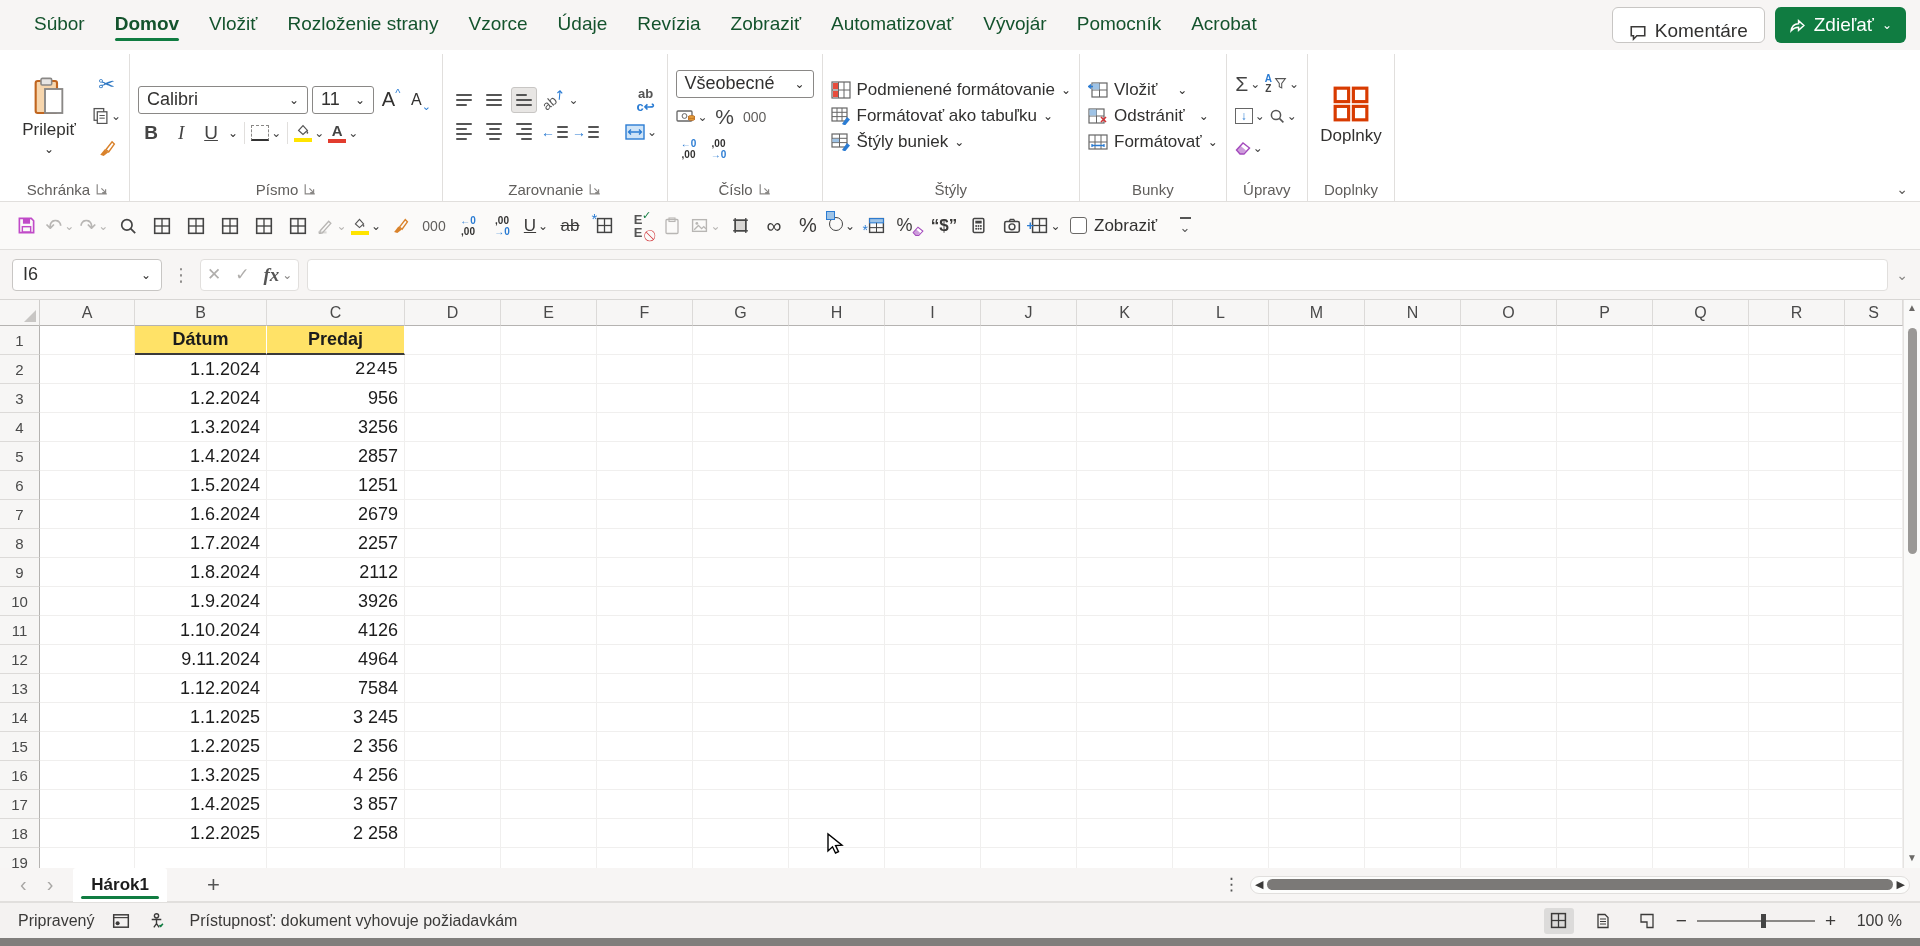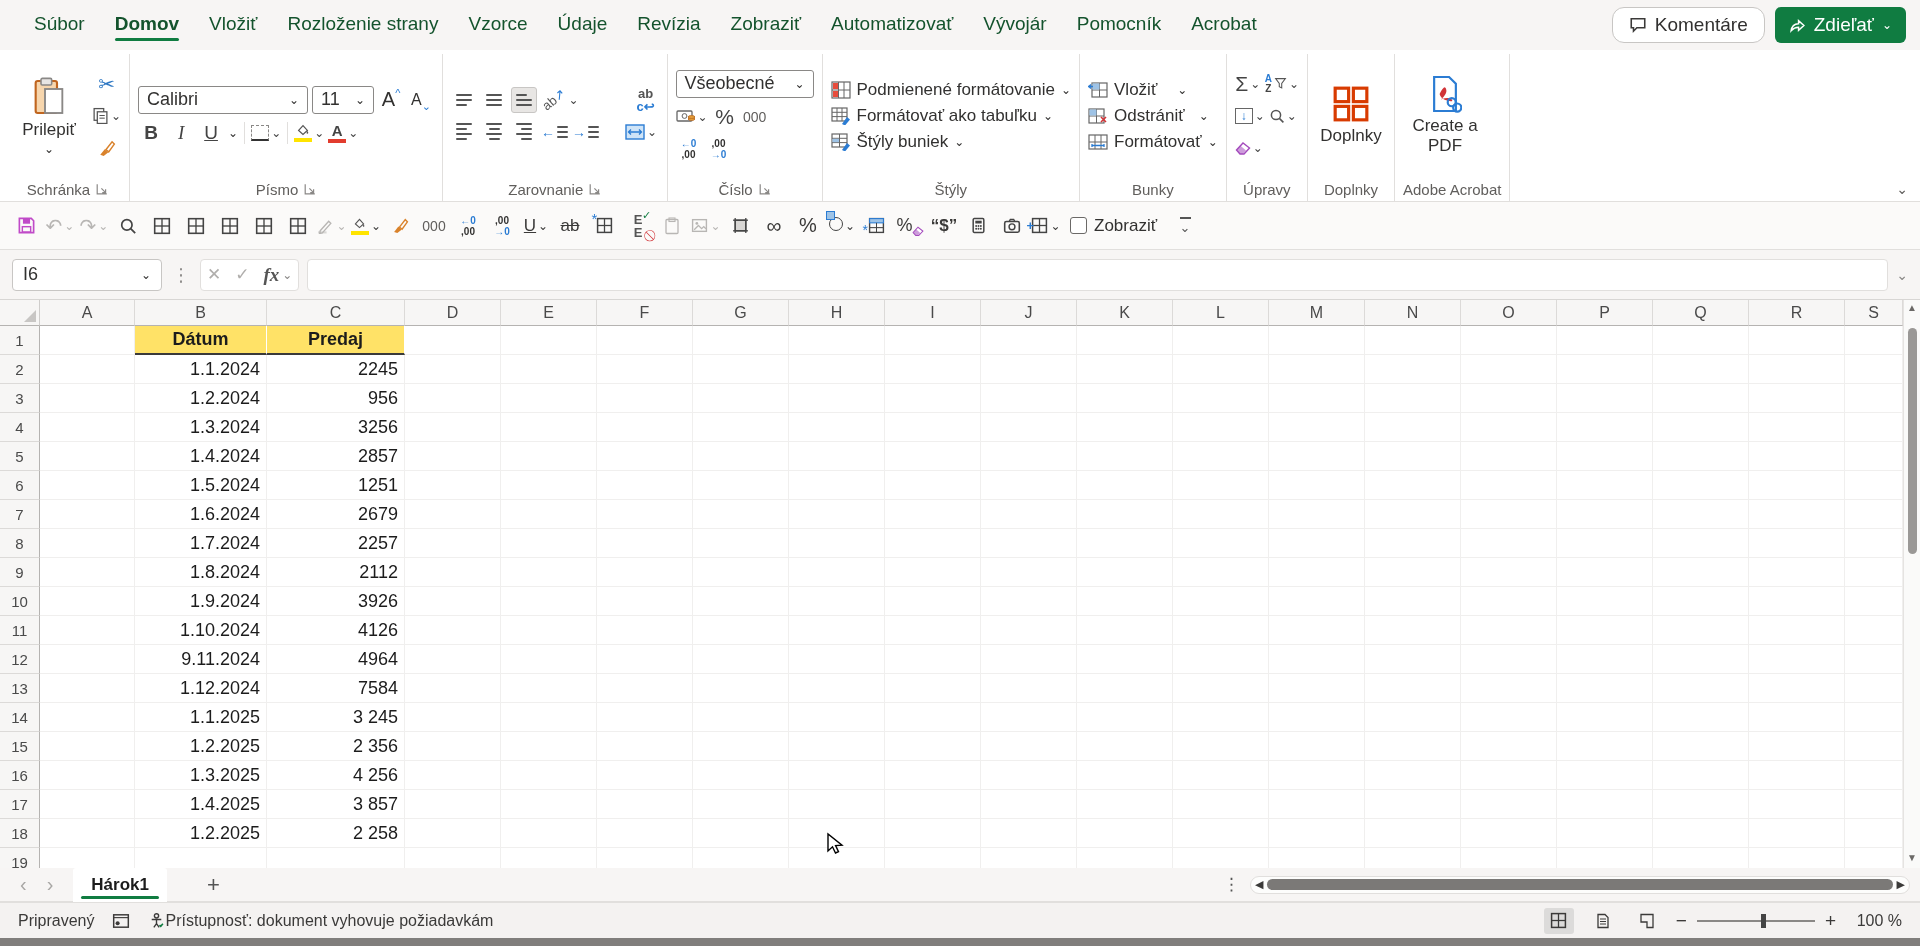--- a/index.html
+++ b/index.html
@@ -8,22 +8,22 @@
 
   
   .menubar { height:50px; background:#f7f5f4; display:flex; align-items:center; padding:0 14px 0 22px; }
   .menubar nav { display:flex; align-items:center; gap:6px; }
   .menu-item { background:none; border:none; font:400 19px "Liberation Sans",sans-serif; color:#14532d;
     padding:10px 12px 12px; cursor:pointer; position:relative; }
   .menu-item.active { font-weight:700; }
   .menu-item.active::after { content:""; position:absolute; left:12px; right:12px; bottom:6px; height:3px;
     border-radius:2px; background:#107c41; }
   .menubar-right { margin-left:auto; display:flex; align-items:center; gap:10px; }
-  .btn-comments { display:flex; align-items:center; gap:8px; background:#fff; border:1px solid #c8c6c4;
-    border-radius:12px; height:36px; padding:0 16px; font-size:19px; color:#323130; cursor:pointer; }
+  .btn-comments { display:flex; align-items:flex-end; gap:8px; background:#fff; border:1px solid #c8c6c4;
+    border-radius:6px; height:36px; padding:0 16px; font-size:19px; color:#323130; cursor:pointer; }
   .btn-share { display:flex; align-items:center; gap:8px; background:#107c41; color:#fff; border:none;
     border-radius:6px; height:36px; padding:0 14px; font-size:19px; cursor:pointer; }
   .chev { font-size:12px; line-height:1; color:inherit; }
 
   
   .ribbon { height:152px; background:#fff; border-bottom:1px solid #e1dfdd; display:flex; padding:4px 6px 0 6px; position:relative; }
   .rgroup { display:flex; flex-direction:column; padding:0 8px; border-right:1px solid #e1dfdd; }
   .rgroup:last-child { border-right:none; }
   .rg-content { flex:1; display:flex; align-items:center; gap:8px; }
   .rg-label { height:24px; display:flex; align-items:center; justify-content:center; gap:6px;
@@ -670,36 +670,20 @@
           <rect x="13.5" y="13.5" width="8.5" height="8.5" fill="none" stroke="#d83b01" stroke-width="2"></rect>
         </svg>
         <span>Doplnky</span>
       </div>
     </div>
     <div class="rg-label">
       <span>Doplnky</span>
     </div>
   </div>
 
-  <div class="rgroup">
-    <div class="rg-content">
-      <div class="big-btn" style="width:84px">
-        <svg width="34" height="38" viewBox="0 0 24 28">
-          <path d="M4 1.5 H15 L20 6.5 V26.5 H4 Z" fill="none" stroke="#2b7cd3" stroke-width="1.6"></path>
-          <path d="M8 14 q4-8 5-3 q.6 3-4 7 q6-2 8 0 q1.5 2-3 1 q-5-1-6-5 Z" fill="#d13438"></path>
-          <circle cx="17" cy="20" r="3" fill="none" stroke="#2b7cd3" stroke-width="1.6"></circle>
-          <circle cx="21" cy="24" r="3" fill="none" stroke="#2b7cd3" stroke-width="1.6"></circle>
-        </svg>
-        <span>Create a PDF</span>
-      </div>
-    </div>
-    <div class="rg-label">
-      <span>Adobe Acrobat</span>
-    </div>
-  </div>
 
   <button class="collapse-chev">⌄</button>
 </div>
 
 <div class="qat">
   <button class="qbtn">
       <svg width="19" height="19" color="#c04ac8">
         <use href="#floppy"></use>
       </svg>
     </button>
@@ -937,21 +921,21 @@
         <div class="g-cell" style="width: 96px;"></div>
         <div class="g-cell" style="width: 96px;"></div>
         <div class="g-cell" style="width: 96px;"></div>
         <div class="g-cell" style="width: 96px;"></div>
         <div class="g-cell" style="width: 58px;"></div>
       </div>
       <div class="g-row">
         <div class="g-rowhead">2</div>
         <div class="g-cell" style="width: 95px;"></div>
         <div class="g-cell g-num" style="width: 132px;">1.1.2024</div>
-        <div class="g-cell g-num" style="width: 138px;">2245</div>
+        <div class="g-cell g-num" style="width: 138px; font-family: Liberation Mono, monospace;">2245</div>
         <div class="g-cell" style="width: 96px;"></div>
         <div class="g-cell" style="width: 96px;"></div>
         <div class="g-cell" style="width: 96px;"></div>
         <div class="g-cell" style="width: 96px;"></div>
         <div class="g-cell" style="width: 96px;"></div>
         <div class="g-cell" style="width: 96px;"></div>
         <div class="g-cell" style="width: 96px;"></div>
         <div class="g-cell" style="width: 96px;"></div>
         <div class="g-cell" style="width: 96px;"></div>
         <div class="g-cell" style="width: 96px;"></div>
@@ -1362,21 +1346,21 @@
       <button class="hs-arrow">▶</button>
     </div>
   </div>
 </div>
 
 <div class="statusbar">
   <span>Pripravený</span>
   <svg width="18" height="18" class="sb-icon">
       <use href="#macroico"></use>
     </svg>
-  <span style="display:flex;align-items:center;gap:0">
+  <span style="display:flex;align-items:center;gap:24px">
     <svg width="17" height="17" class="sb-icon">
         <use href="#personico"></use>
       </svg>
     <span>Prístupnosť: dokument vyhovuje požiadavkám</span>
   </span>
   <div class="sb-right">
     <button class="viewbtn sel">
         <svg width="17" height="17" color="#3b3a39">
           <use href="#g16"></use>
         </svg>

